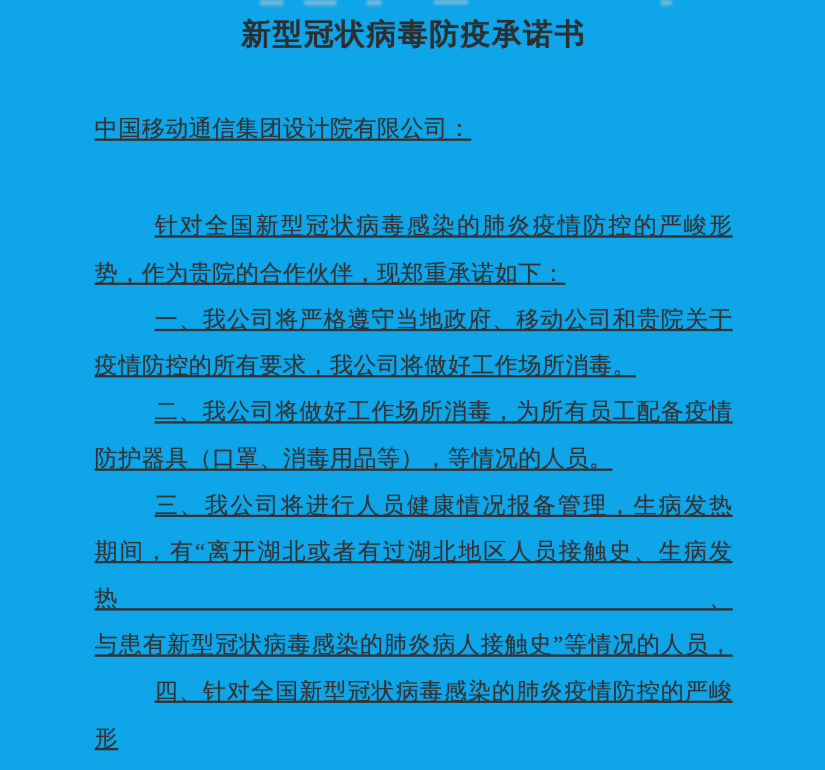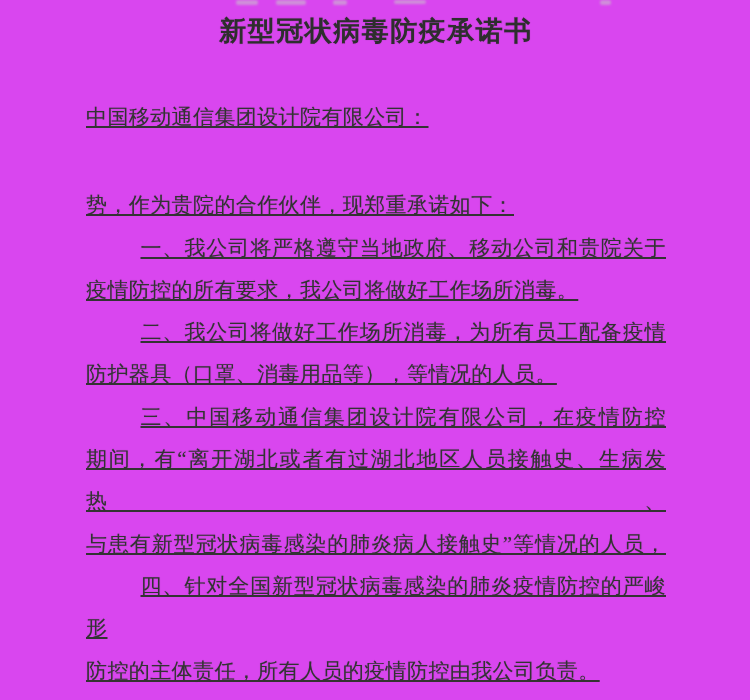--- a/index.html
+++ b/index.html
@@ -4,21 +4,21 @@
 <style>
   html, body {
     margin: 0;
     padding: 0;
     background: #ffffff;
   }
   .page {
     position: relative;
     width: 750px;
     height: 700px;
-    background: #d946ef;
+    background: #0ea5e9;
     overflow: hidden;
     box-sizing: border-box;
     padding: 0 84px 0 86px;
     font-family: "Liberation Serif", "DejaVu Serif", serif;
     color: #333333;
   }
   
   .artifact {
     position: absolute;
     top: 0;
@@ -76,25 +76,26 @@
   <div class="artifact a2"></div>
   <div class="artifact a3"></div>
   <div class="artifact a4"></div>
   <div class="artifact a5"></div>
 
   <h1 class="title">新型冠状病毒防疫承诺书</h1>
 
   <div class="line addressee">中国移动通信集团设计院有限公司：</div>
 
   <div class="body-text">
+    <div class="line indent justify">针对全国新型冠状病毒感染的肺炎疫情防控的严峻形</div>
     <div class="line">势，作为贵院的合作伙伴，现郑重承诺如下：</div>
     <div class="line indent justify">一、我公司将严格遵守当地政府、移动公司和贵院关于</div>
     <div class="line">疫情防控的所有要求，我公司将做好工作场所消毒。</div>
     <div class="line indent justify">二、我公司将做好工作场所消毒，为所有员工配备疫情</div>
     <div class="line">防护器具（口罩、消毒用品等），等情况的人员。</div>
-    <div class="line indent justify">三、中国移动通信集团设计院有限公司，在疫情防控</div>
+    <div class="line indent justify">三、我公司将进行人员健康情况报备管理，生病发热</div>
     <div class="line justify">期间，有“离开湖北或者有过湖北地区人员接触史、生病发热、</div>
     <div class="line justify">与患有新型冠状病毒感染的肺炎病人接触史”等情况的人员，</div>
     <div class="line indent justify">四、针对全国新型冠状病毒感染的肺炎疫情防控的严峻形</div>
     <div class="line">防控的主体责任，所有人员的疫情防控由我公司负责。</div>
   </div>
 
 </div>
 
 </body></html>

